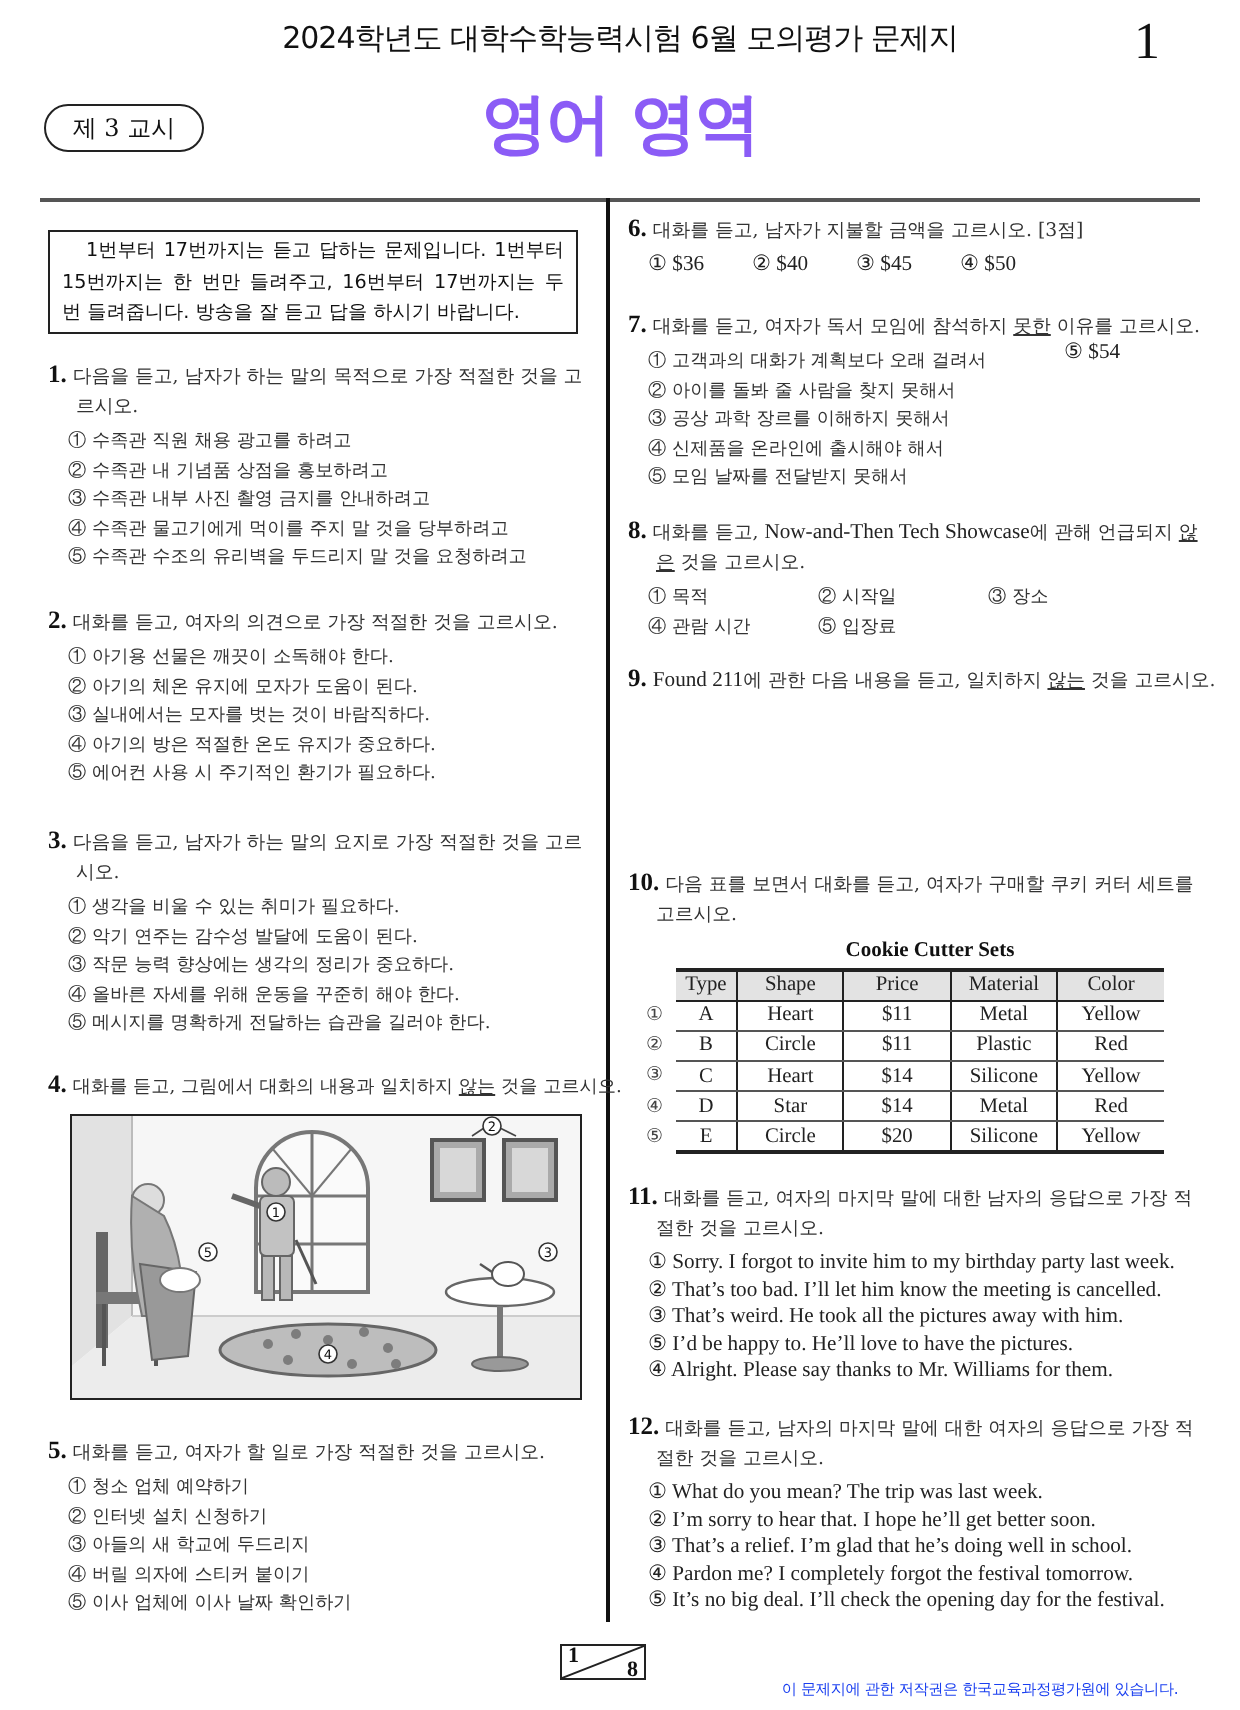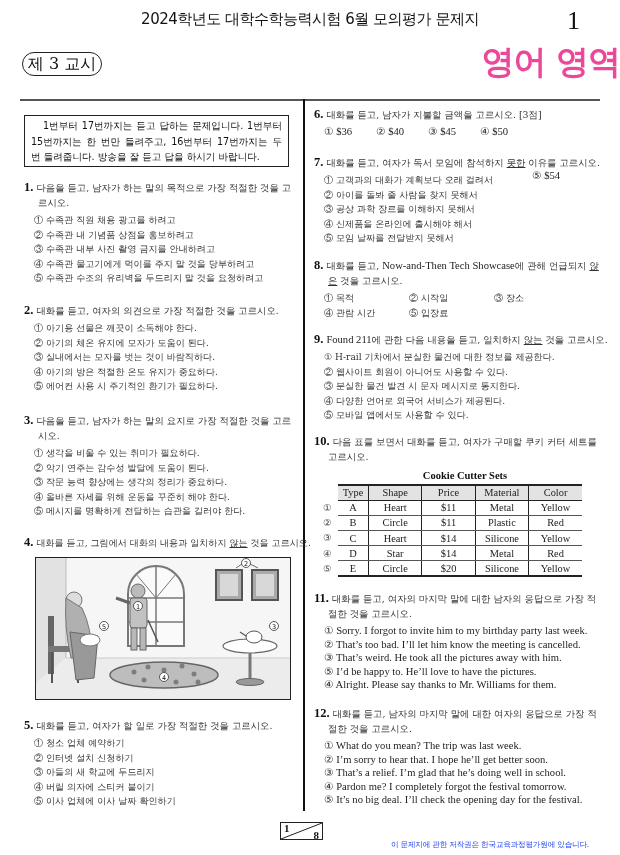--- a/index.html
+++ b/index.html
@@ -10,25 +10,25 @@
     position: absolute; left: 0; width: 620px; top: 10px; text-align: center;
     font-family: "DejaVu Sans", sans-serif; font-size: 15px; color: #111; letter-spacing: -0.5px;
   }
   .page-num-top {
     position: absolute; right: 40px; top: 6px; font-family: "Liberation Serif", serif;
     font-size: 26px; color: #111;
   }
   .period-badge {
     position: absolute; left: 22px; top: 52px; width: 80px; height: 24px;
     border: 1.3px solid #222; border-radius: 12px; text-align: center;
-    font-family: "DejaVu Serif", serif; font-size: 16px; line-height: 22px; color: #111;
+    font-family: "DejaVu Serif", serif; font-size: 12px; line-height: 22px; color: #111;
   }
   .subject-title {
-    position: absolute; left: 0; width: 620px; top: 40px; text-align: right;
-    font-family: "DejaVu Sans", sans-serif; font-weight: bold; font-size: 33px; color: #ec4899;
+    position: absolute; left: 0; width: 620px; top: 40px; text-align: center;
+    font-family: "DejaVu Sans", sans-serif; font-weight: bold; font-size: 33px; color: #8b5cf6;
     letter-spacing: -1px;
   }
   .top-rule { position: absolute; left: 20px; top: 99px; width: 580px; height: 2px; background: #555; }
   .col-divider { position: absolute; left: 303px; top: 99px; width: 2px; height: 712px; background: #111; }
 
   .notice {
     position: absolute; left: 24px; top: 115px; width: 265px; height: 52px;
     border: 1.3px solid #222; padding: 2px 6px;
     font-family: "DejaVu Sans", sans-serif; font-size: 9.6px; line-height: 15.5px; color: #111;
     text-align: justify; text-indent: 12px;
@@ -243,27 +243,20 @@
     </div>
     <div class="opt-row">
       <div class="q-option" style="width:85px;">④ 관람 시간</div>
       <div class="q-option" style="width:85px;">⑤ 입장료</div>
     </div>
   </div>
 </div>
 
 <div class="q" style="left:314px; top:332px; width:290px;">
   <div class="q-stem" style="white-space:nowrap;"><span class="q-num">9.</span><span class="en-inline">Found 211</span><span>에 관한 다음 내용을 듣고, 일치하지 </span><span class="u">않는</span><span> 것을 고르시오.</span></div>
-  <div class="q-options">
-    <div class="q-option">① H-rail 기차에서 분실한 물건에 대한 정보를 제공한다.</div>
-    <div class="q-option">② 웹사이트 회원이 아니어도 사용할 수 있다.</div>
-    <div class="q-option">③ 분실한 물건 발견 시 문자 메시지로 통지한다.</div>
-    <div class="q-option">④ 다양한 언어로 외국어 서비스가 제공된다.</div>
-    <div class="q-option">⑤ 모바일 앱에서도 사용할 수 있다.</div>
-  </div>
 </div>
 
 <div class="q" style="left:314px; top:434px; width:290px;">
   <div class="q-stem"><span class="q-num">10.</span><span>다음 표를 보면서 대화를 듣고, 여자가 구매할 쿠키 커터 세트를 고르시오.</span></div>
 </div>
 
 <div class="table-caption">Cookie Cutter Sets</div>
 <div class="row-markers">
   <div>①</div>
   <div>②</div>

